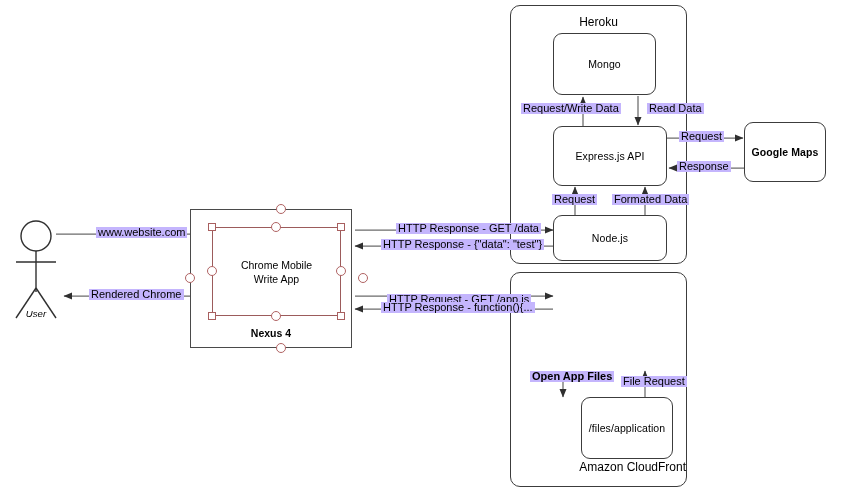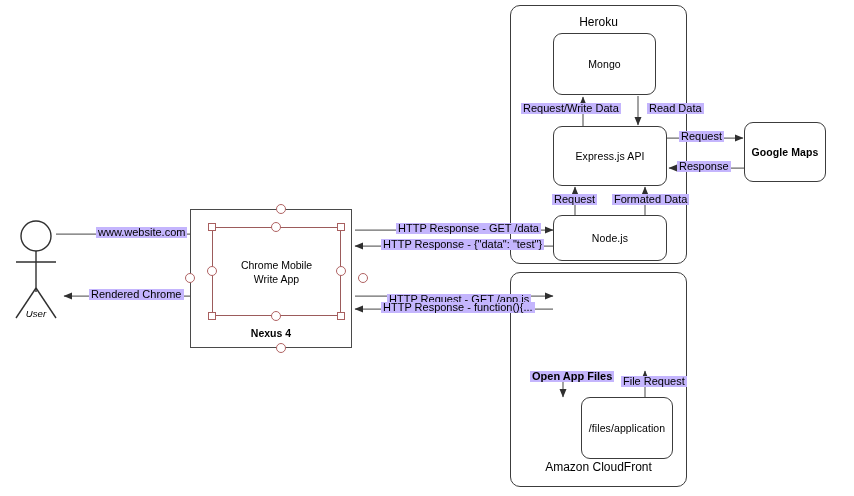--- a/index.html
+++ b/index.html
@@ -133,21 +133,21 @@
       <line x1="36" y1="288" x2="16" y2="318"></line>
       <line x1="36" y1="288" x2="56" y2="318"></line>
     </g>
   </svg>
 
   <div class="group-box" style="left:510px;top:5px;width:177px;height:259px;">
     <div class="group-title" style="top:9px;">Heroku</div>
   </div>
 
   <div class="group-box" style="left:510px;top:272px;width:177px;height:215px;">
-    <div class="group-title" style="bottom:12px;">Amazon CloudFront</div>
+    <div class="group-title" style="bottom:12px;text-align:right;">Amazon CloudFront</div>
   </div>
 
   <div class="node-box" style="left:553px;top:33px;width:103px;height:62px;">
     <span class="node-label">Mongo</span>
   </div>
 
   <div class="node-box" style="left:553px;top:215px;width:114px;height:46px;">
     <span class="node-label">Node.js</span>
   </div>
 

